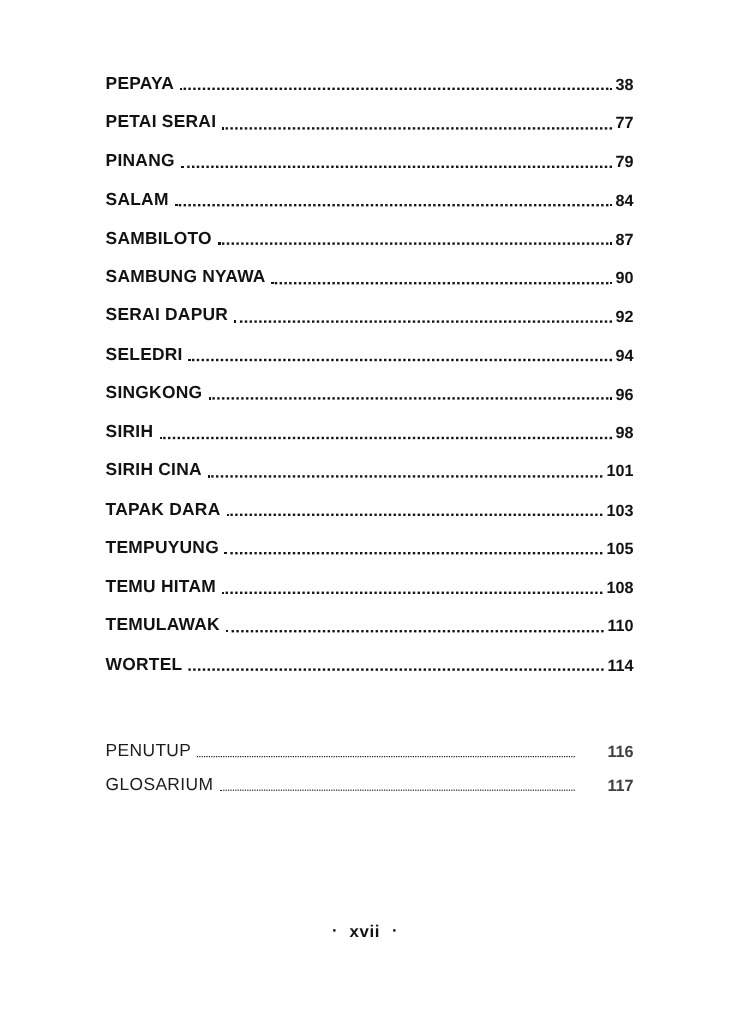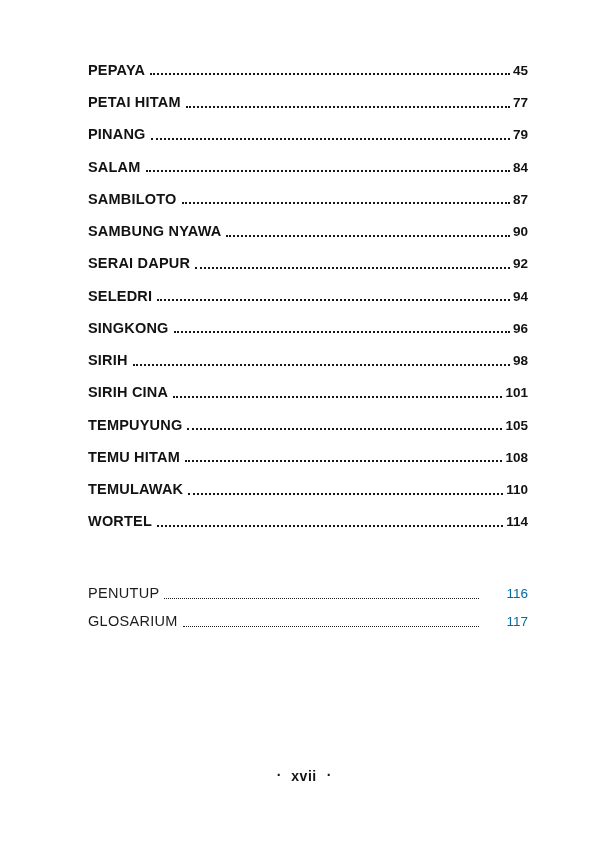--- a/index.html
+++ b/index.html
@@ -53,23 +53,23 @@
   
   .toc-back { margin-top: 35px; }
   .toc-back .row { height: 28px; align-items: flex-end; }
   .toc-back .title {
     font-weight: normal;
     font-size: 14.5px;
     color: #1c1c1c;
     letter-spacing: 0.3px;
   }
   .toc-back .pagenum {
-    font-weight: normal;
+    font-weight: bold;
     font-size: 13.5px;
-    color: #0369a1;
+    color: #404040;
     margin-left: 24px;
   }
   .toc-back .leader {
     border-bottom: 1.8px dotted #1c1c1c;
     margin-bottom: 2px;
   }
   .footer {
     position: absolute;
     left: 0; top: 768px;
     width: 608px;
@@ -90,27 +90,27 @@
 </head>
 <body>
 
 <div class="page">
   <div class="toc-area">
     <div class="toc-main">
   <div class="row">
     <div class="rowline">
       <span class="title">PEPAYA</span>
       <span class="leader"></span>
-      <span class="pagenum">45</span>
-    </div>
-  </div>
-
-  <div class="row">
-    <div class="rowline">
-      <span class="title">PETAI HITAM</span>
+      <span class="pagenum">38</span>
+    </div>
+  </div>
+
+  <div class="row">
+    <div class="rowline">
+      <span class="title">PETAI SERAI</span>
       <span class="leader"></span>
       <span class="pagenum">77</span>
     </div>
   </div>
 
   <div class="row">
     <div class="rowline">
       <span class="title">PINANG</span>
       <span class="leader"></span>
       <span class="pagenum">79</span>
@@ -175,20 +175,27 @@
   </div>
 
   <div class="row">
     <div class="rowline">
       <span class="title">SIRIH CINA</span>
       <span class="leader"></span>
       <span class="pagenum">101</span>
     </div>
   </div>
 
+  <div class="row">
+    <div class="rowline">
+      <span class="title">TAPAK DARA</span>
+      <span class="leader"></span>
+      <span class="pagenum">103</span>
+    </div>
+  </div>
 
   <div class="row">
     <div class="rowline">
       <span class="title">TEMPUYUNG</span>
       <span class="leader"></span>
       <span class="pagenum">105</span>
     </div>
   </div>
 
   <div class="row">

